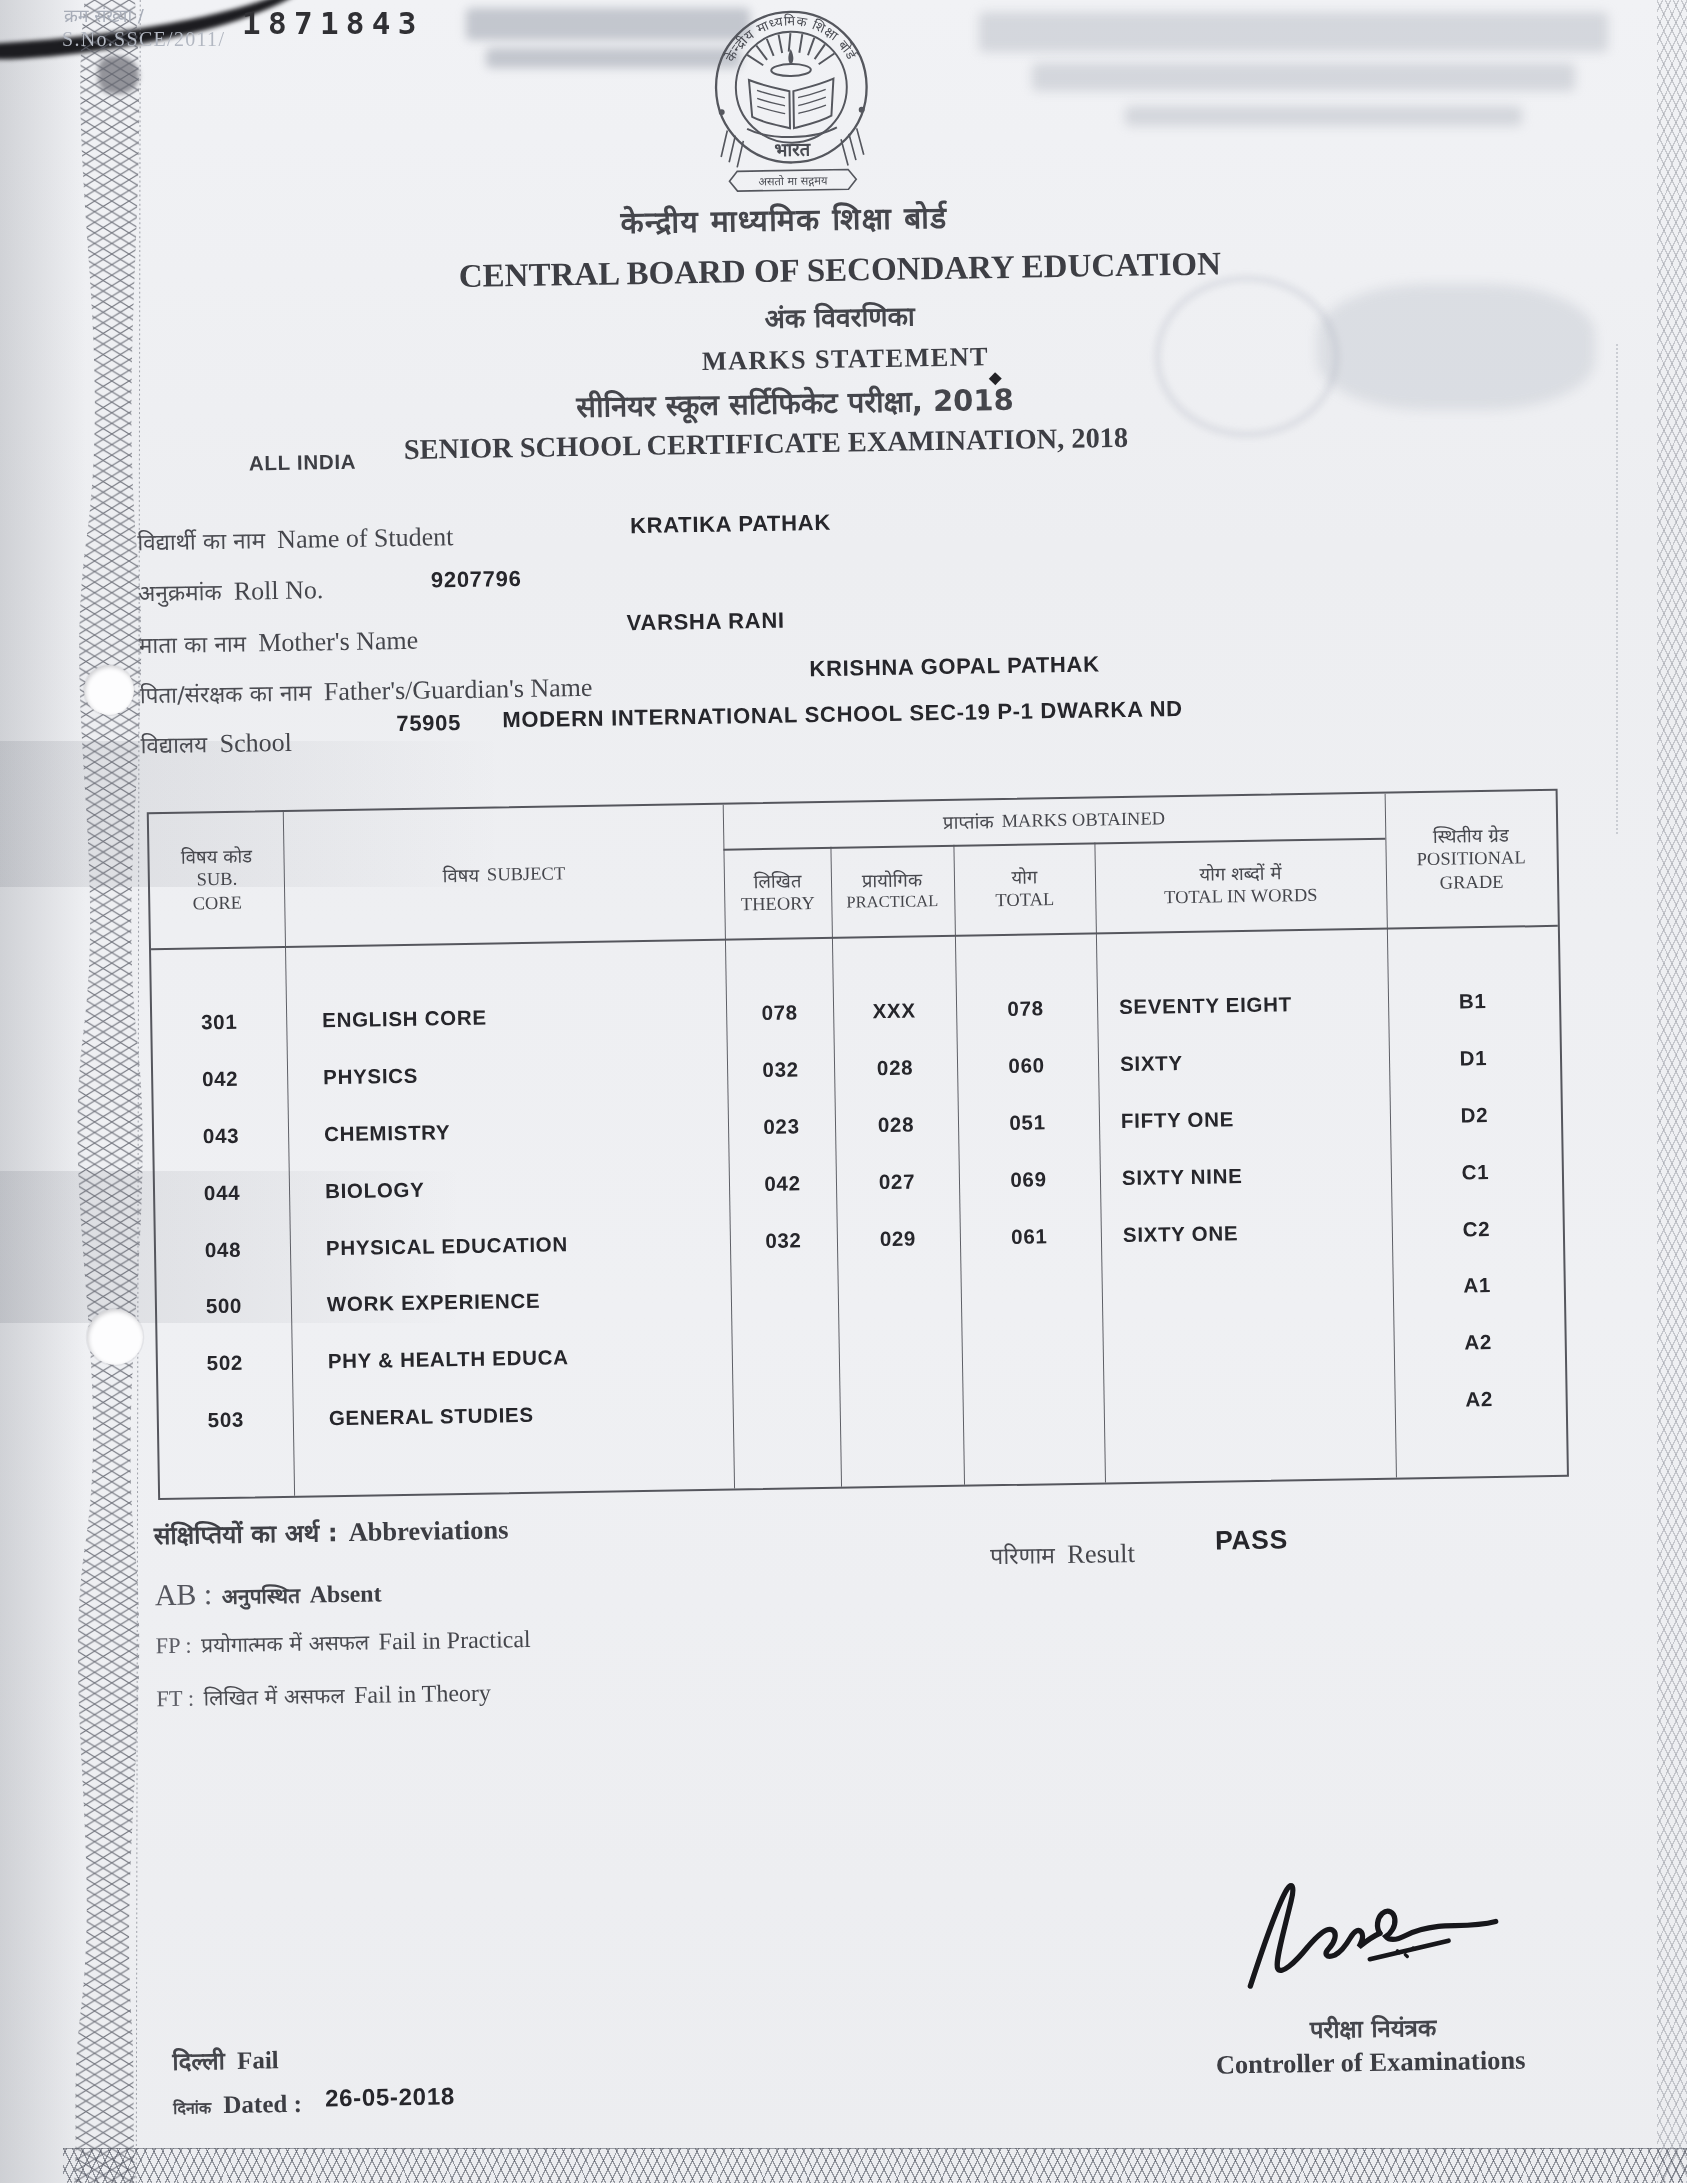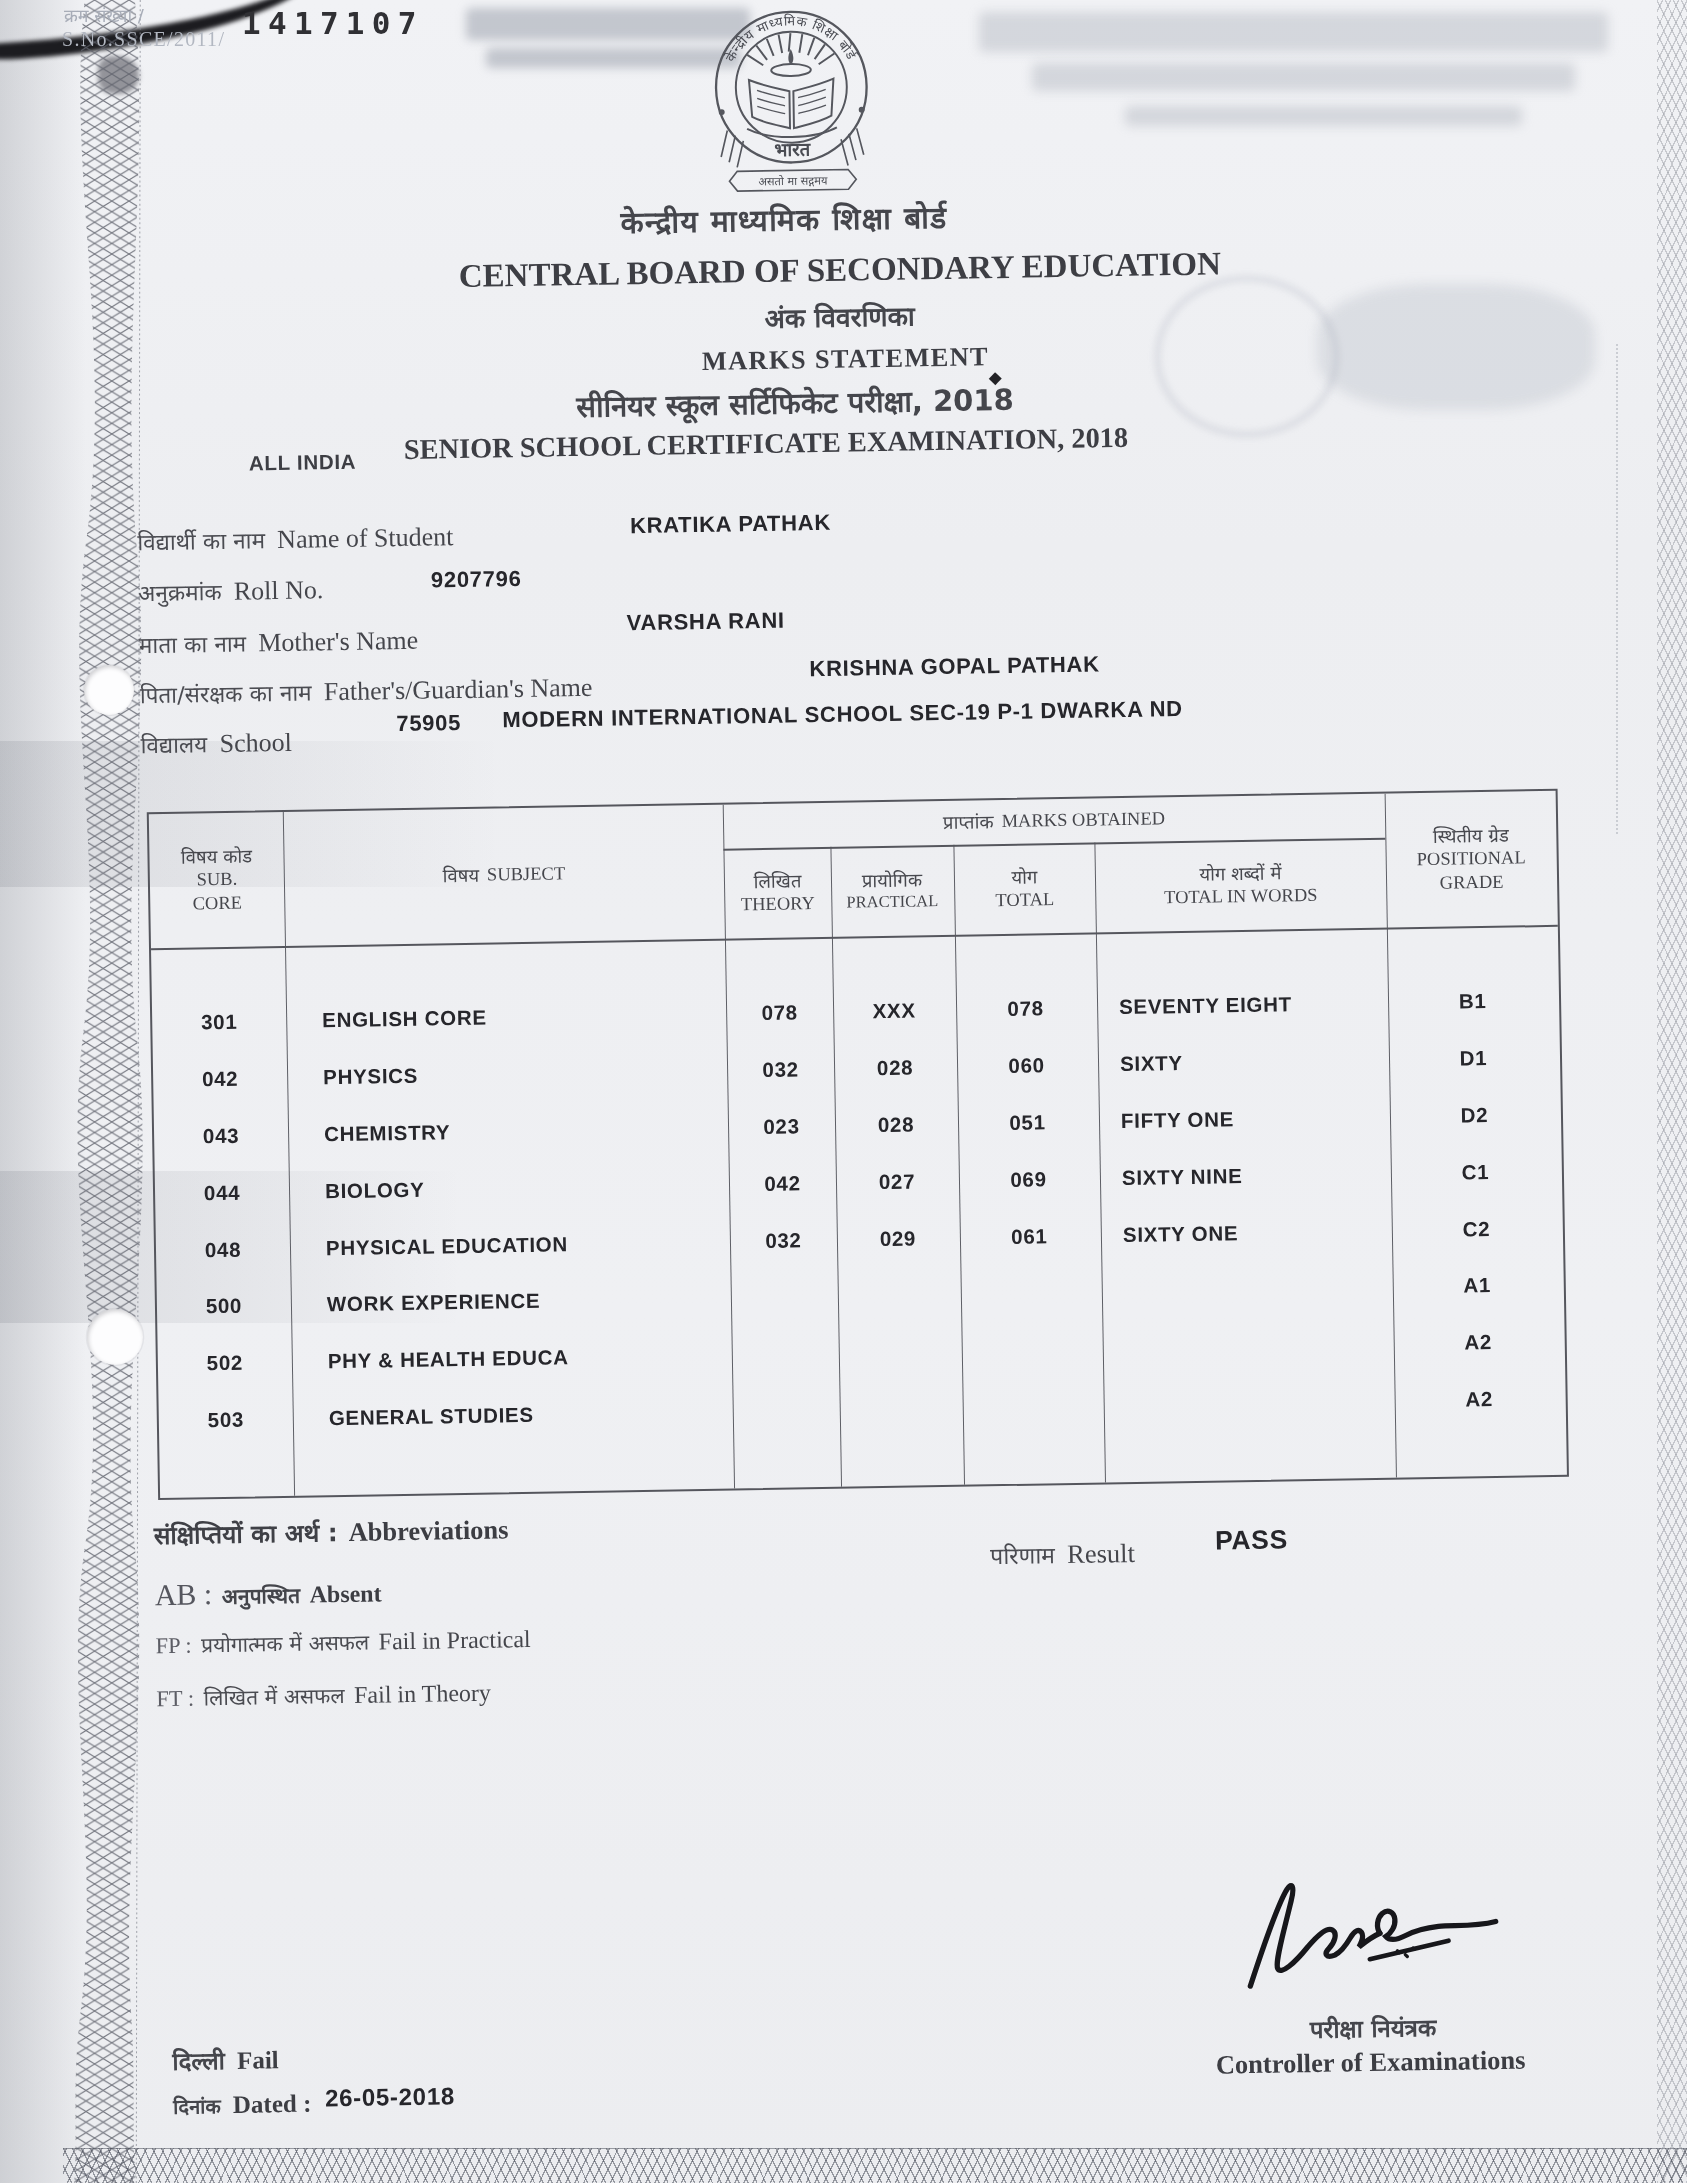--- a/index.html
+++ b/index.html
@@ -98,21 +98,21 @@
   </svg>
 
   <div class="abs band-bottom"></div>
   <div class="abs band-right"></div>
 
   <div class="abs hole" style="left:84px;top:665px;width:50px;height:50px"></div>
   <div class="abs hole" style="left:87px;top:1309px;width:56px;height:56px"></div>
 
   <div class="abs hi" style="left:64px;top:2.6px;font-size:18px;color:#a8adb8">क्रम संख्या /</div>
   <div class="abs serif" style="left:62px;top:28px;font-size:20px;color:#b2b7c1;letter-spacing:1.3px">S.No.SSCE/2011/</div>
-  <div class="abs mono b" style="left:242px;top:5.3px;font-size:31px;letter-spacing:7.3px;color:#303034">1417107</div>
+  <div class="abs mono b" style="left:242px;top:5.3px;font-size:31px;letter-spacing:7.3px;color:#303034">1871843</div>
 
   <div id="tilt" class="abs" style="left:0;top:0;width:1687px;height:2183px;transform:rotate(-0.95deg);transform-origin:159px 827px">
 
     <svg class="abs" style="left:716px;top:8px" width="175" height="206" viewBox="0 0 264 312">
       <circle cx="132" cy="136" r="114" fill="none" stroke="#55575e" stroke-width="3.5"></circle>
       <circle cx="132" cy="136" r="84" fill="none" stroke="#55575e" stroke-width="3"></circle>
       <defs>
           <path id="arcTop" d="M 40,170 A 97,97 0 1 1 224,170" fill="none"></path>
         </defs>
       <text class="hi" font-size="20" fill="#4a4c53" letter-spacing="1">
@@ -344,20 +344,20 @@
       </g>
     </svg>
     <div class="abs cx hi b" style="left:1353px;top:2031px;font-size:24px;color:#45464c;white-space:nowrap">परीक्षा नियंत्रक</div>
     <div class="abs cx serif b" style="left:1350px;top:2067px;font-size:26.5px;color:#3c3d43;white-space:nowrap">Controller of Examinations</div>
 
     <div class="abs" style="left:152px;top:2044px;white-space:nowrap">
       <span class="hi b" style="font-size:24px;color:#45464c">दिल्ली</span>
       <span class="serif b" style="font-size:25px;color:#3d3e44;margin-left:9.3px">Fail</span>
     </div>
     <div class="abs" style="left:152px;top:2092px;white-space:nowrap">
-      <span class="hi b" style="font-size:20px;color:#45464c">दिनांक</span>
+      <span class="hi b" style="font-size:16px;color:#45464c">दिनांक</span>
       <span class="serif b" style="font-size:25px;color:#3d3e44;margin-left:9.3px">Dated :</span>
     </div>
     <div class="abs val" style="left:304px;top:2087px;font-size:24px">26-05-2018</div>
 
   </div>
 </div>
 
 
 </body></html>

